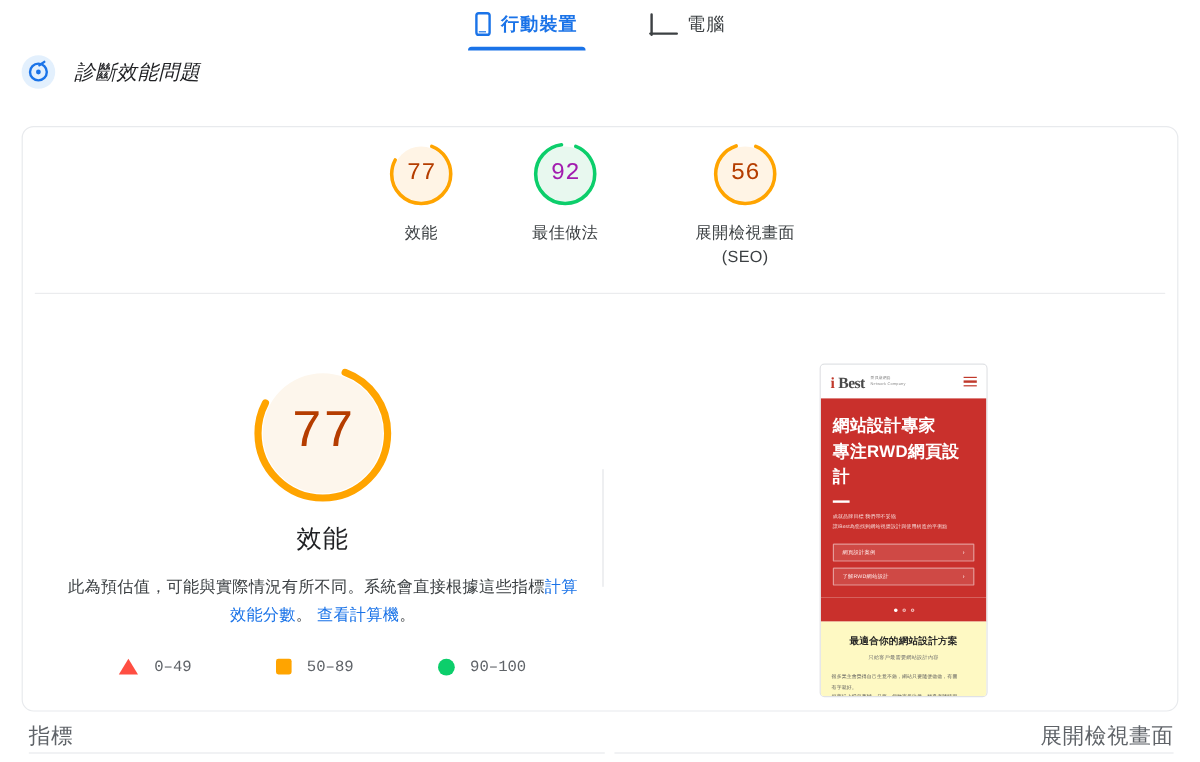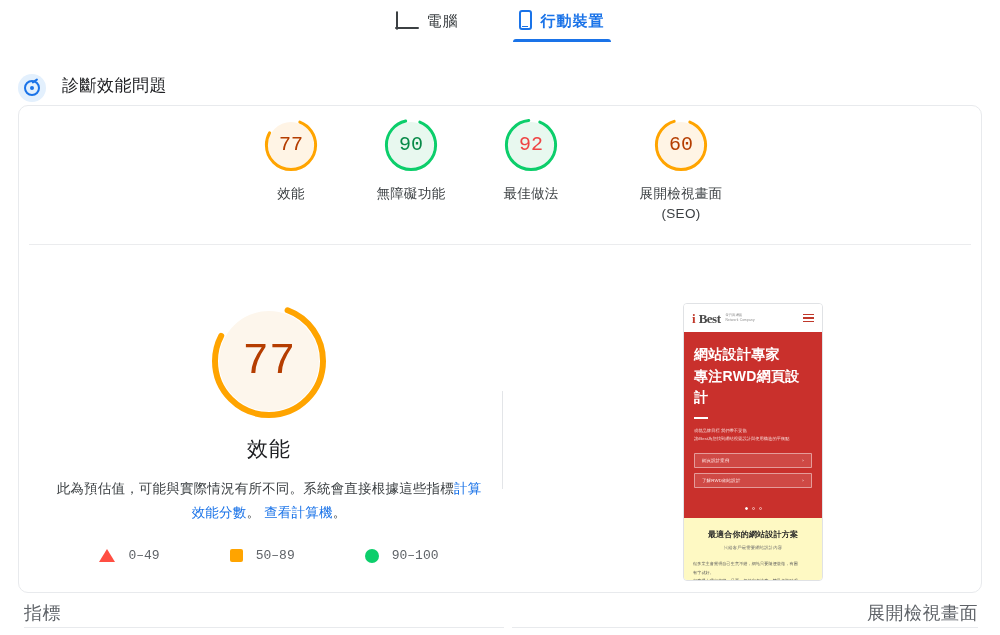--- a/index.html
+++ b/index.html
@@ -27,21 +27,21 @@
   .tab .underline{
     position:absolute;left:0;right:0;bottom:-2px;height:3px;border-radius:3px 3px 0 0;background:#1a73e8;
   }
   .ico-phone{width:13px;height:20px;border:2px solid currentColor;border-radius:3px;position:relative;box-sizing:border-box;}
   .ico-phone:after{content:"";position:absolute;left:50%;transform:translateX(-50%);bottom:1px;width:6px;height:1.5px;background:currentColor;}
   .ico-desktop{width:22px;height:16px;position:relative;}
   .ico-desktop .scr{width:22px;height:14px;border:1.8px solid currentColor;border-radius:2px;box-sizing:border-box;}
   .ico-desktop .base{position:absolute;left:-1px;bottom:-1px;width:24px;height:1.8px;background:currentColor;border-radius:2px;}
 
   
-  .sec-head{position:absolute;left:18px;top:74px;display:flex;align-items:flex-start;gap:16px;}
+  .sec-head{position:absolute;left:18px;top:46px;display:flex;align-items:center;gap:16px;font-style:italic;}
   .sec-ico{
     width:28px;height:28px;border-radius:50%;background:#e3f0fd;
     display:flex;align-items:center;justify-content:center;position:relative;
   }
   .sec-ico .ring{width:16px;height:16px;border-radius:50%;border:2px solid #1a73e8;box-sizing:border-box;position:relative;}
   .sec-ico .ring:after{content:"";position:absolute;left:50%;top:50%;width:4px;height:4px;background:#1a73e8;border-radius:50%;transform:translate(-50%,-50%);}
   .sec-ico .needle{position:absolute;left:14px;top:8px;width:7px;height:2px;background:#1a73e8;transform:rotate(-35deg);transform-origin:left center;border-radius:2px;}
   .sec-title{font-size:17px;color:#202124;letter-spacing:.5px;}
 
   
@@ -129,30 +129,30 @@
   .footer .rule{position:absolute;top:34px;height:1px;background:#e8eaed;}
   .footer .rule.a{left:24px;width:480px;}
   .footer .rule.b{left:512px;right:22px;}
 </style>
 </head>
 <body>
 
 <div class="page">
 
   <div class="tabs">
+    <div class="tab active">
+      <span class="ico-phone"></span>
+      <span class="lbl">行動裝置</span>
+      <span class="underline"></span>
+    </div>
     <div class="tab inactive">
       <span class="ico-desktop">
         <span class="scr"></span><span class="base"></span>
       </span>
       <span class="lbl">電腦</span>
-    </div>
-    <div class="tab active">
-      <span class="ico-phone"></span>
-      <span class="lbl">行動裝置</span>
-      <span class="underline"></span>
     </div>
   </div>
 
   <div class="sec-head">
     <span class="sec-ico">
       <span class="ring"></span>
         <span class="needle"></span>
     </span>
     <span class="sec-title">診斷效能問題</span>
   </div>
@@ -165,49 +165,39 @@
         <div class="g-wrap">
           <svg width="54" height="54" viewBox="0 0 54 54">
             <circle cx="27" cy="27" r="23" fill="#fff4e5"></circle>
             <circle cx="27" cy="27" r="24.6" fill="none" stroke="#ffa400" stroke-width="3" stroke-linecap="round" stroke-dasharray="118.9 35.7" stroke-dashoffset="-9"></circle>
           </svg>
           <span class="g-num" style="color:#b53d00">77</span>
         </div>
         <div class="g-label">效能</div>
       </div>
 
-      <div class="g-item">
-        <div class="g-wrap">
-          <svg width="54" height="54" viewBox="0 0 54 54">
-            <circle cx="27" cy="27" r="23" fill="#e8f8ef"></circle>
-            <circle cx="27" cy="27" r="24.6" fill="none" stroke="#0cce6b" stroke-width="3" stroke-linecap="round" stroke-dasharray="139.1 15.5" stroke-dashoffset="-9"></circle>
-          </svg>
-          <span class="g-num" style="color:#078a48">90</span>
-        </div>
-        <div class="g-label">無障礙功能</div>
-      </div>
 
       <div class="g-item">
         <div class="g-wrap">
           <svg width="54" height="54" viewBox="0 0 54 54">
             <circle cx="27" cy="27" r="23" fill="#e8f8ef"></circle>
             <circle cx="27" cy="27" r="24.6" fill="none" stroke="#0cce6b" stroke-width="3" stroke-linecap="round" stroke-dasharray="142.2 12.4" stroke-dashoffset="-9"></circle>
           </svg>
-          <span class="g-num" style="color:#ef4444">92</span>
+          <span class="g-num" style="color:#a21caf">92</span>
         </div>
         <div class="g-label">最佳做法</div>
       </div>
 
       <div class="g-item seo">
         <div class="g-wrap">
           <svg width="54" height="54" viewBox="0 0 54 54">
             <circle cx="27" cy="27" r="23" fill="#fff4e5"></circle>
             <circle cx="27" cy="27" r="24.6" fill="none" stroke="#ffa400" stroke-width="3" stroke-linecap="round" stroke-dasharray="137.6 17.0" stroke-dashoffset="-9"></circle>
           </svg>
-          <span class="g-num" style="color:#b53d00">60</span>
+          <span class="g-num" style="color:#b53d00">56</span>
         </div>
         <div class="g-label" style="white-space:pre-line">展開檢視畫面
 (SEO)</div>
       </div>
 
     </div>
 
     <div class="divider-h"></div>
 
     <div class="big-col">

